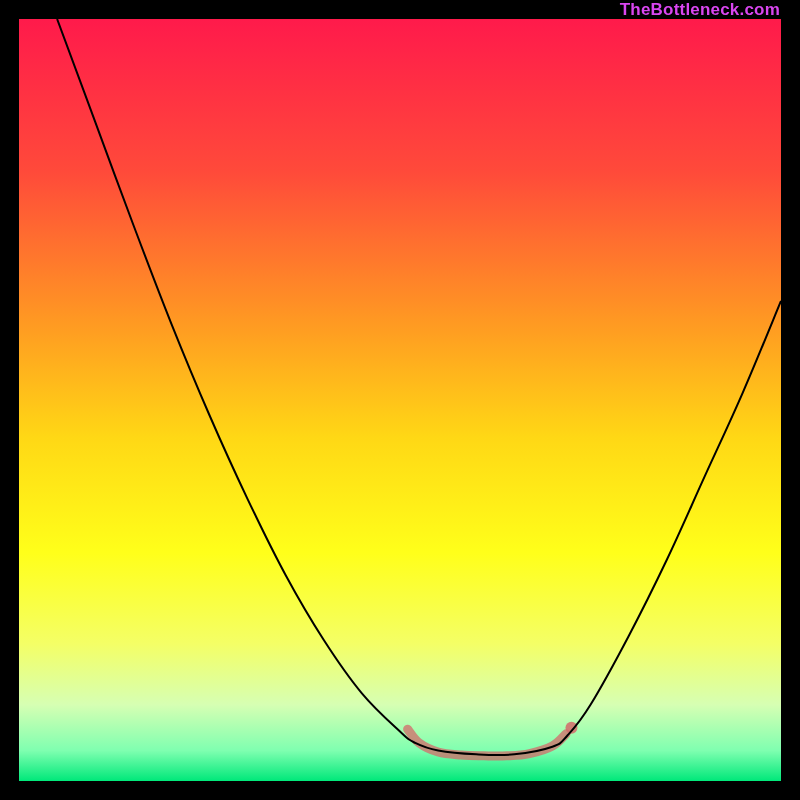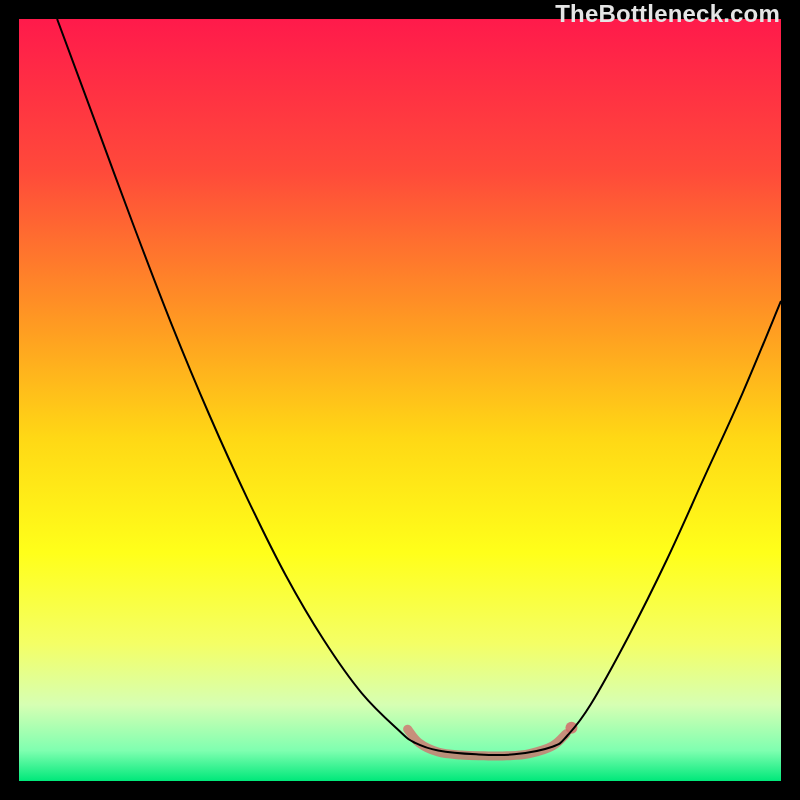--- a/index.html
+++ b/index.html
@@ -23,23 +23,23 @@
     left: 0;
     top: 0;
     width: 762px;
     height: 762px;
   }
   .watermark {
     position: absolute;
     top: 0;
     right: 20px;
     font-family: Arial, Helvetica, sans-serif;
-    font-size: 24px;
+    font-size: 17px;
     font-weight: 600;
-    color: #e5e5e5;
+    color: #d946ef;
     letter-spacing: 0.2px;
     user-select: none;
   }
 </style>
 </head>
 <body>
 
 <div class="frame">
   <svg class="plot" viewBox="0 0 762 762" preserveAspectRatio="none">
     <defs>

